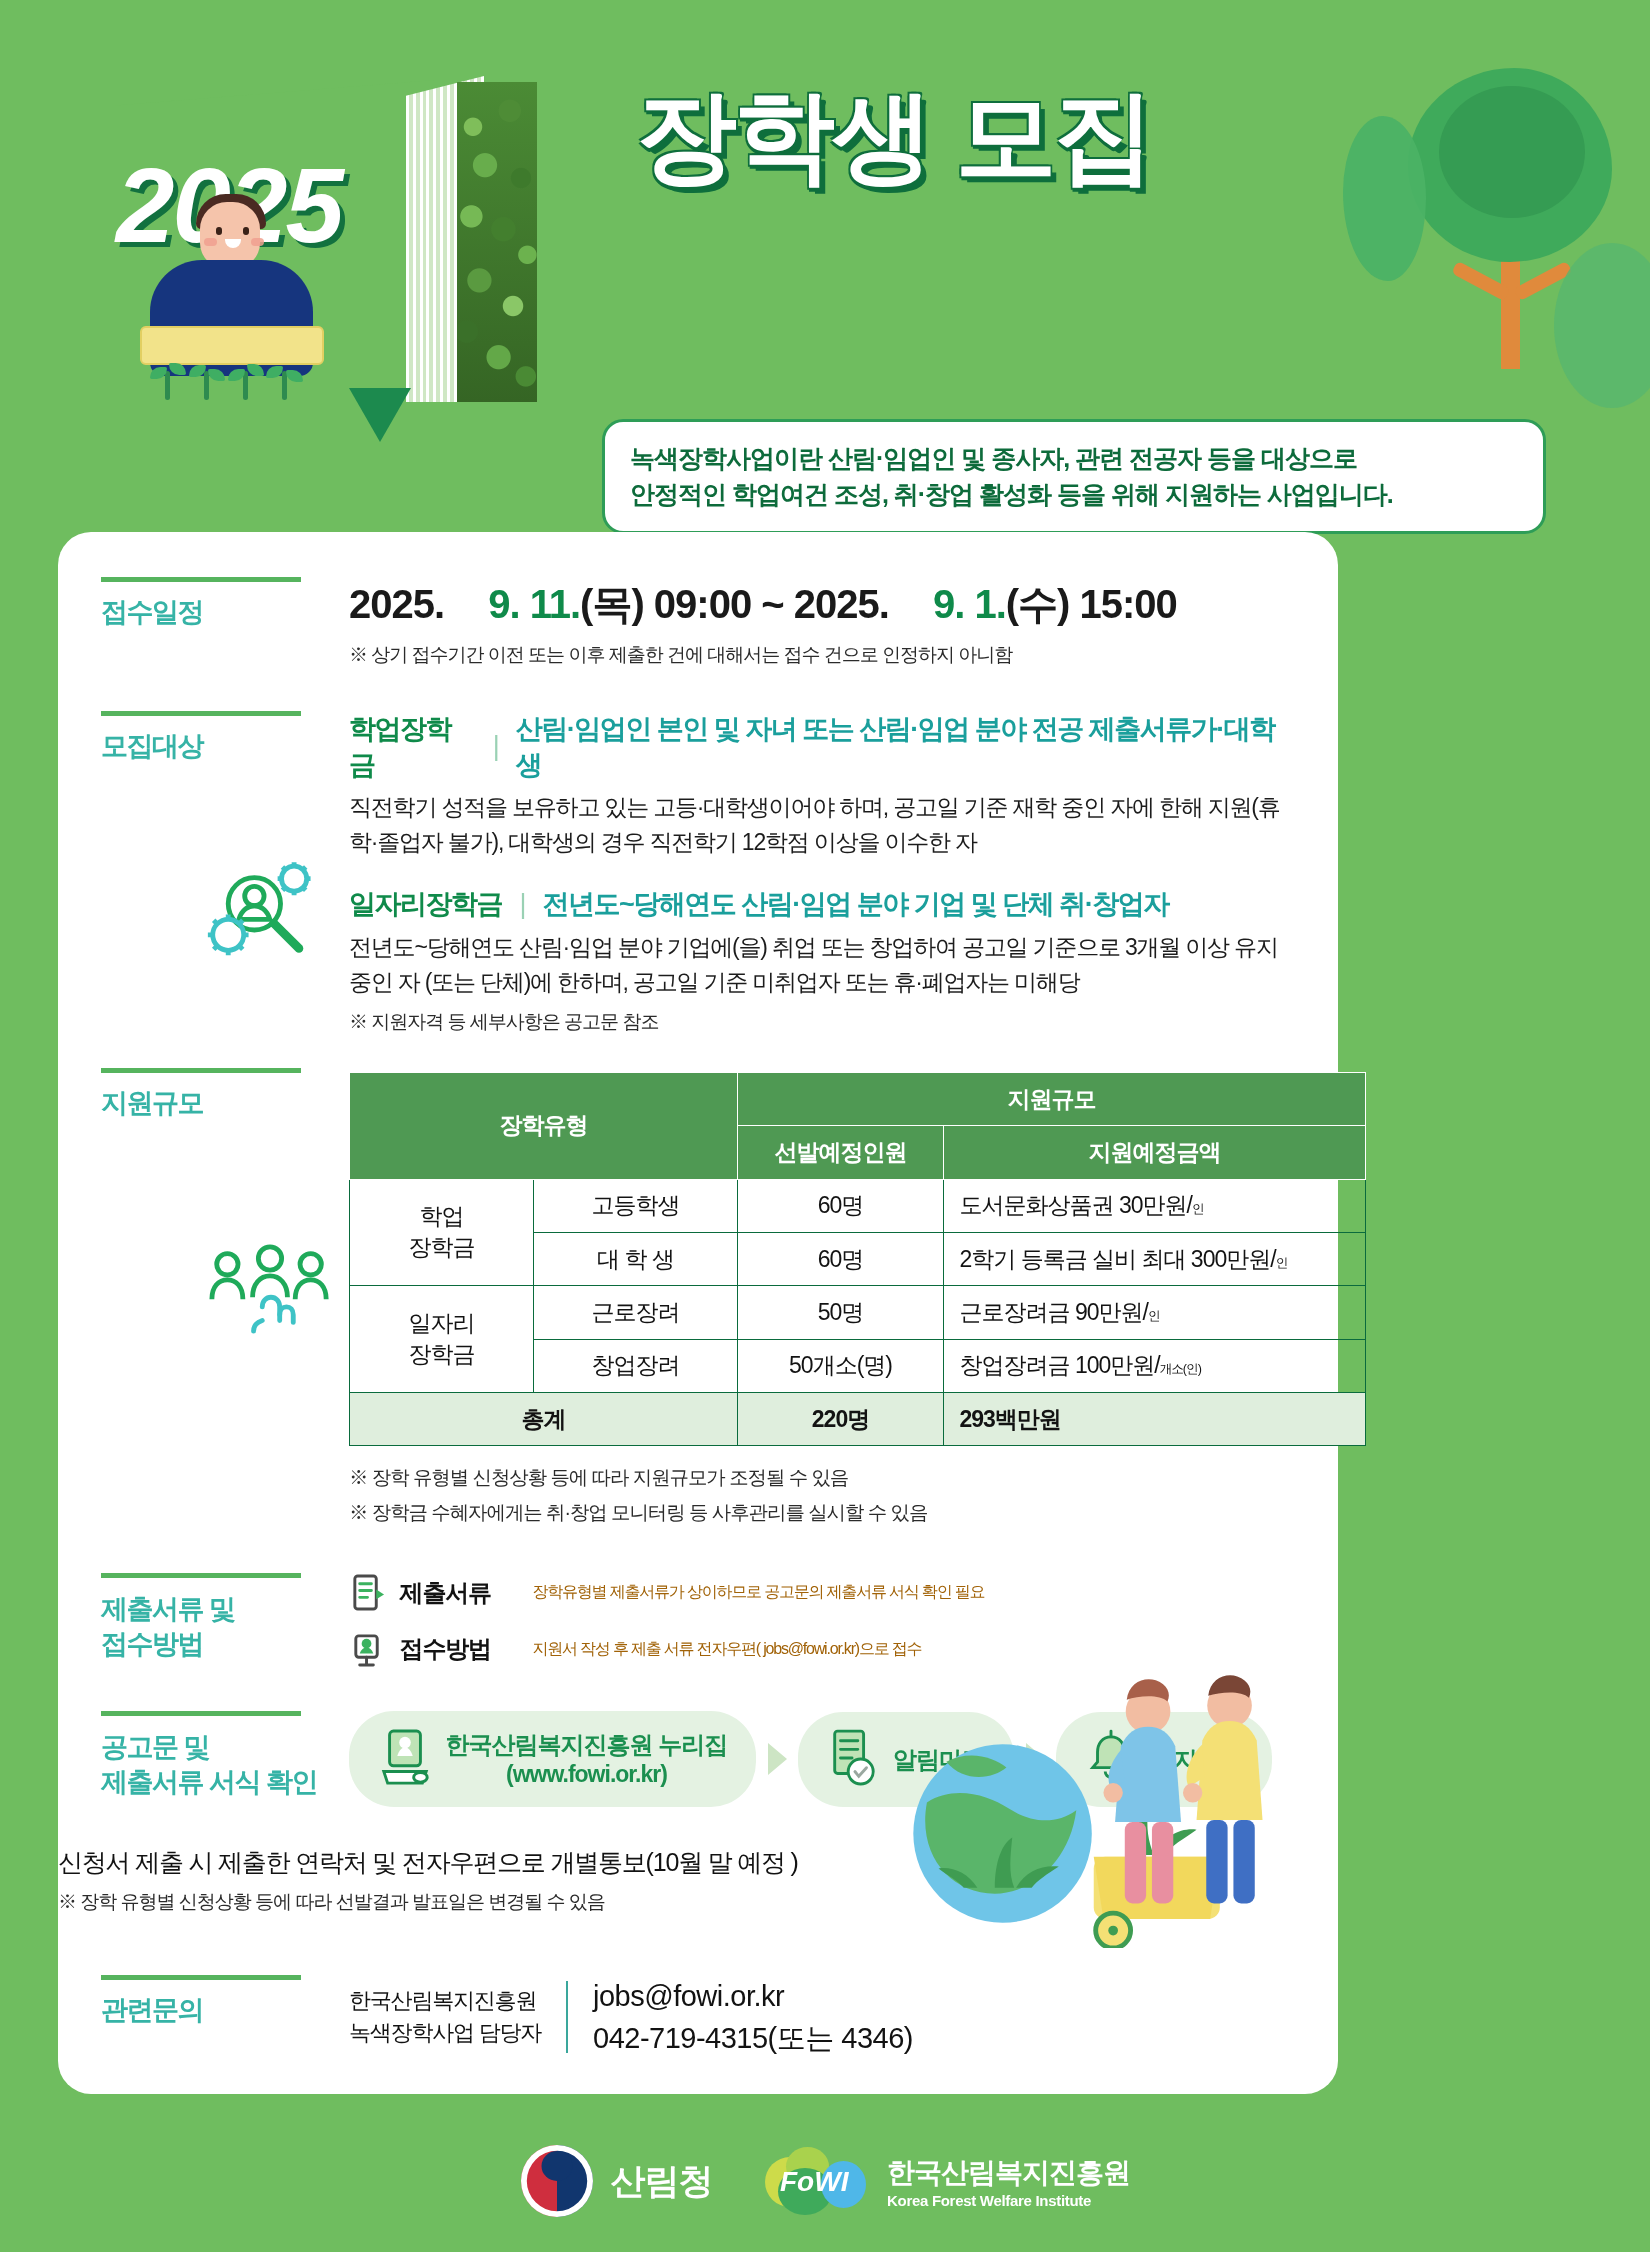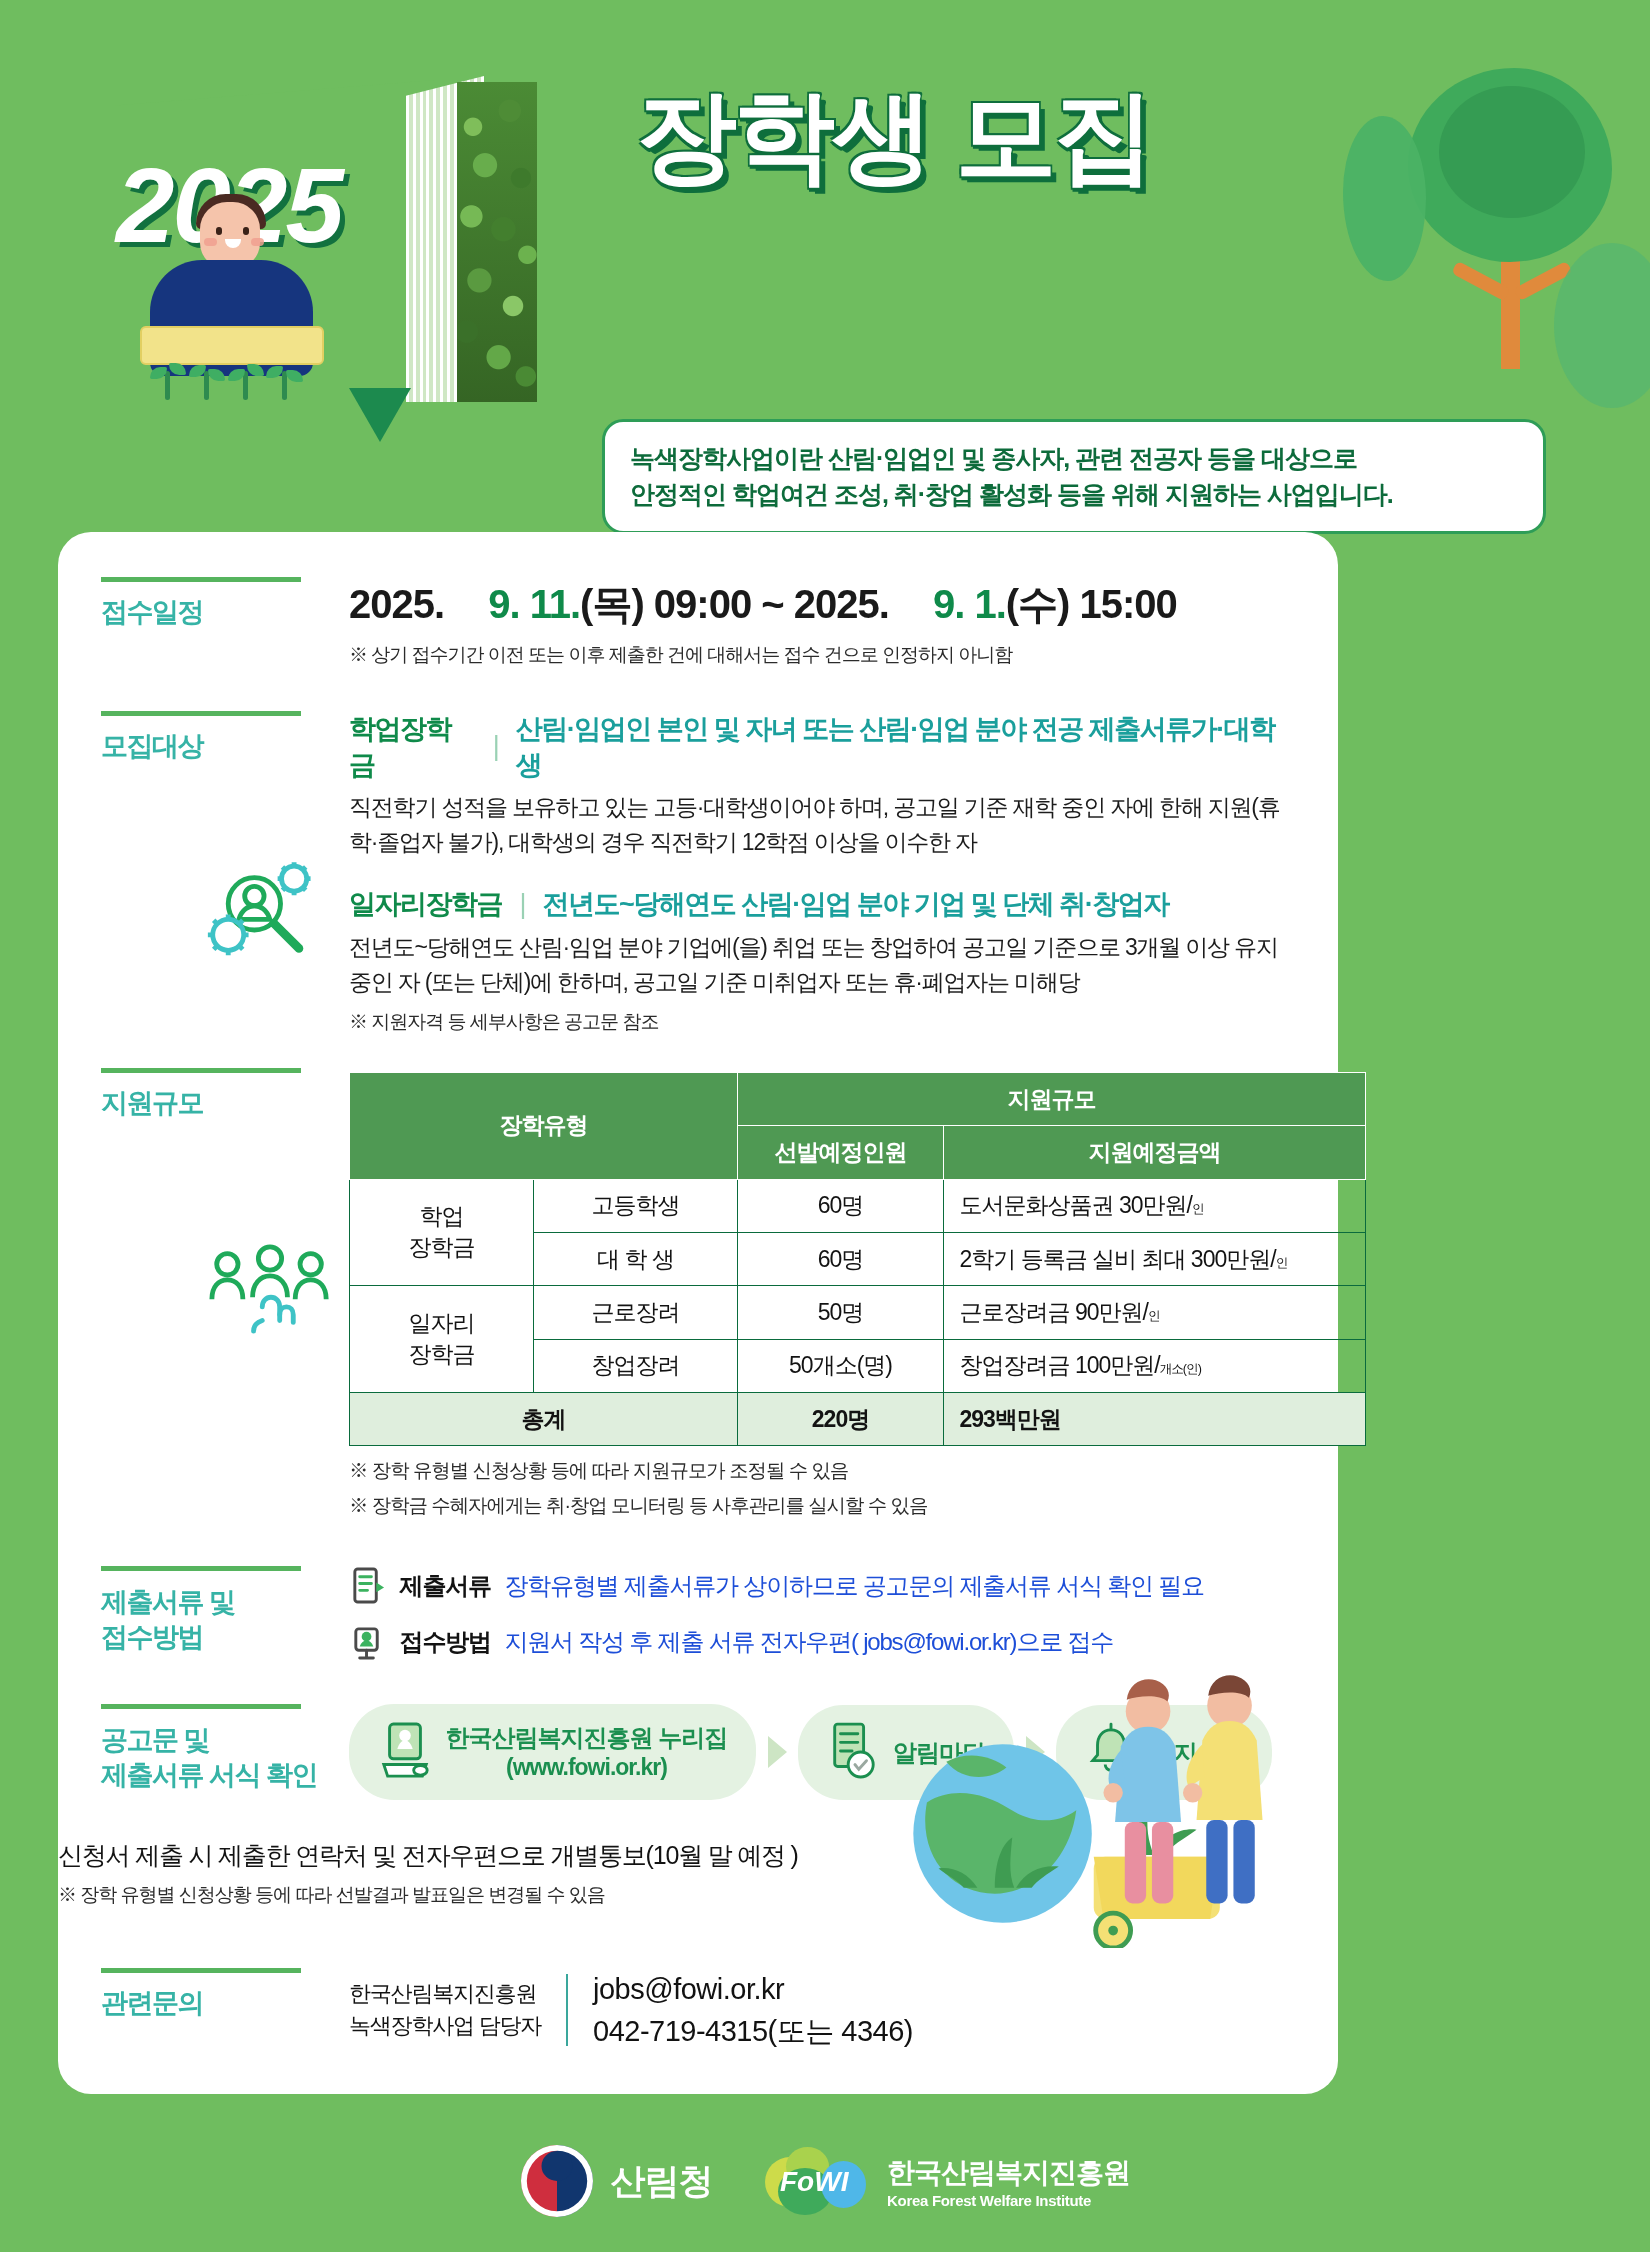--- a/index.html
+++ b/index.html
@@ -146,27 +146,27 @@
     background:#4f9953; color:#fff; font-size:23px; font-weight:bold;
     border:1.9px solid #ffffff; padding:10.7px 5.8px; letter-spacing:-1px;
   }
   table.scale td {
     border:1.9px solid #0a6b3d; font-size:23px; color:#131313; padding:10.7px 7.8px;
     text-align:center; letter-spacing:-1px;
   }
   table.scale td.amt { text-align:left; padding-left:15.5px; }
   table.scale td sub { font-size:12.6px; vertical-align:baseline; }
   table.scale tr.total td { background:#dfeedd; font-weight:bold; }
-  .tbl-notes { margin-top:11px; }
+  .tbl-notes { margin-top:18px; }
   .tbl-notes div { font-size:19.4px; color:#2b2b2b; letter-spacing:-1px; margin-bottom:7.8px; }
 
   
   .doc-line { display:flex; align-items:center; gap:13.6px; margin-bottom:17.5px; }
   .doc-line .dl-label { font-size:24px; font-weight:bold; color:#121212; letter-spacing:-1.2px; }
-  .doc-line .dl-text { font-size:24px; color:#1d4ed8; letter-spacing:-1.2px; }
+  .doc-line .dl-text { font-size:16px; color:#a16207; letter-spacing:-1.2px;margin-left:28px; }
 
   
   .flow { display:flex; align-items:center; gap:11.6px; }
   .pill { background:#e4f2e2; border-radius:45px; display:flex; align-items:center;
           gap:13.6px; padding:17.5px 29px; }
   .pill .ptxt { color:#1b8f4f; font-size:24px; font-weight:bold; letter-spacing:-1px;
                 line-height:1.3; text-align:center; }
   .pill .ptxt small { display:block; font-size:23px; font-weight:bold; }
   .chev { width:0;height:0;border-top:16.5px solid transparent;border-bottom:16.5px solid transparent;
           border-left:19.4px solid #cde5c4; }

